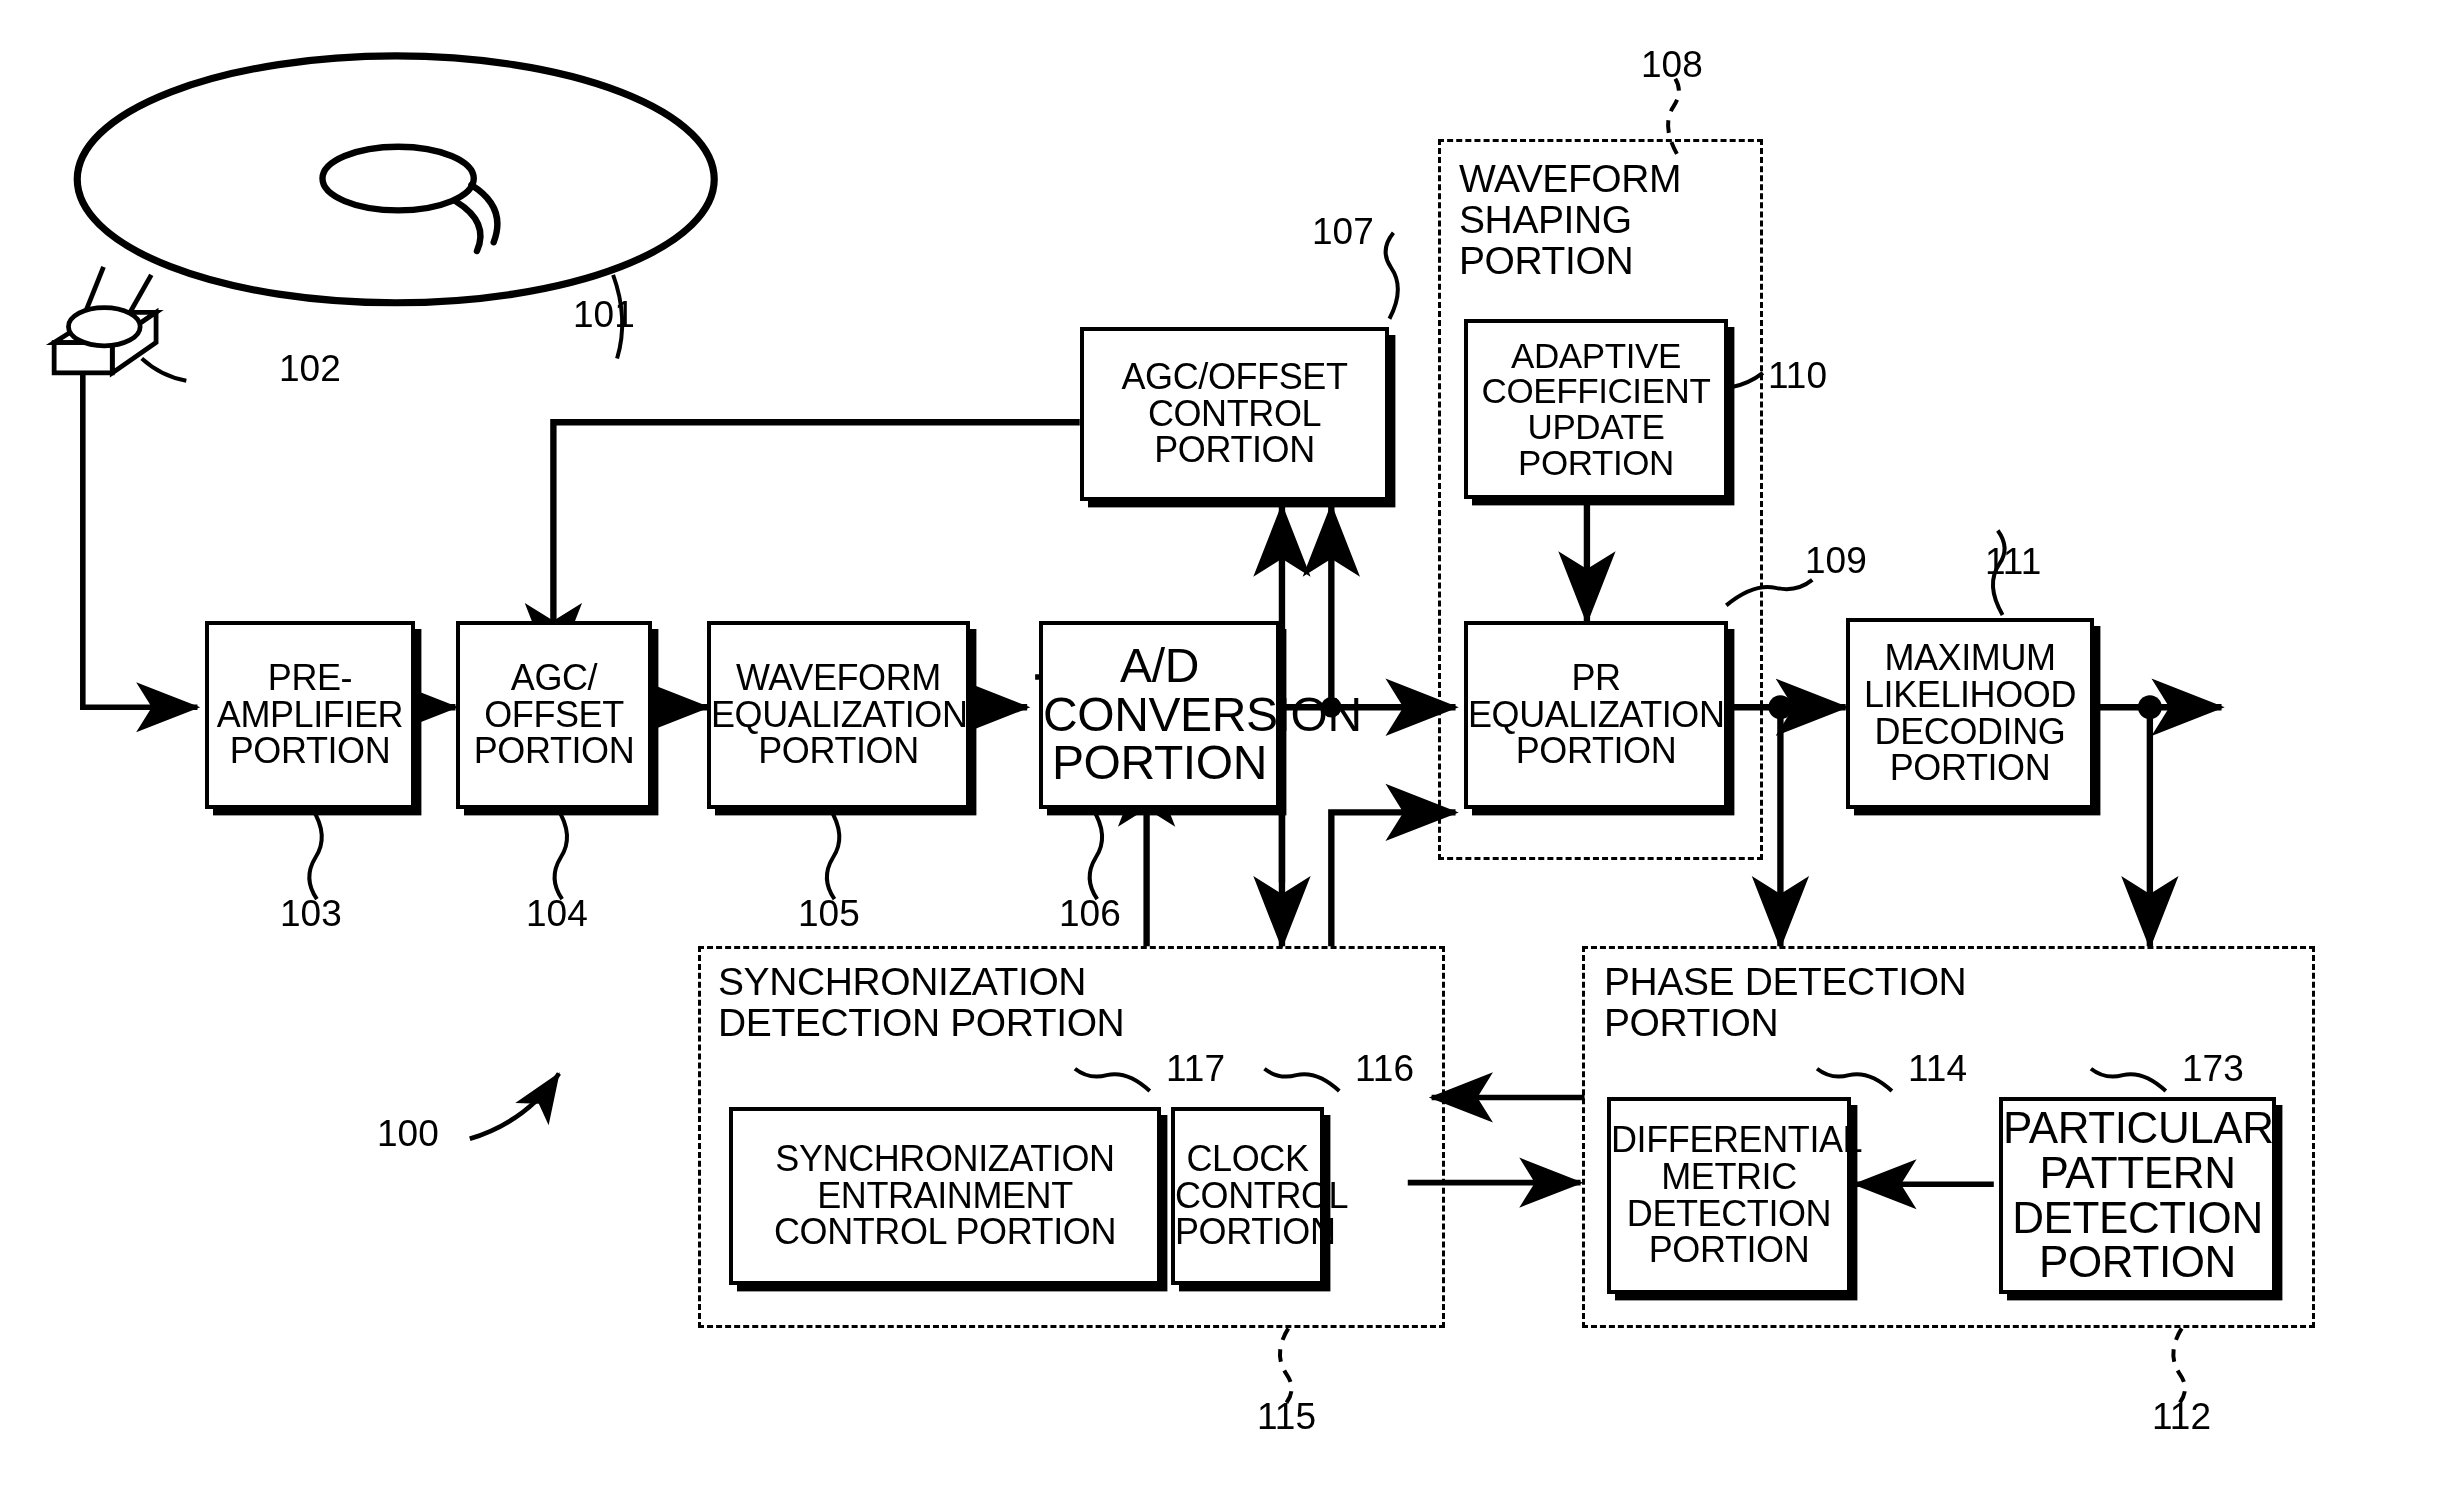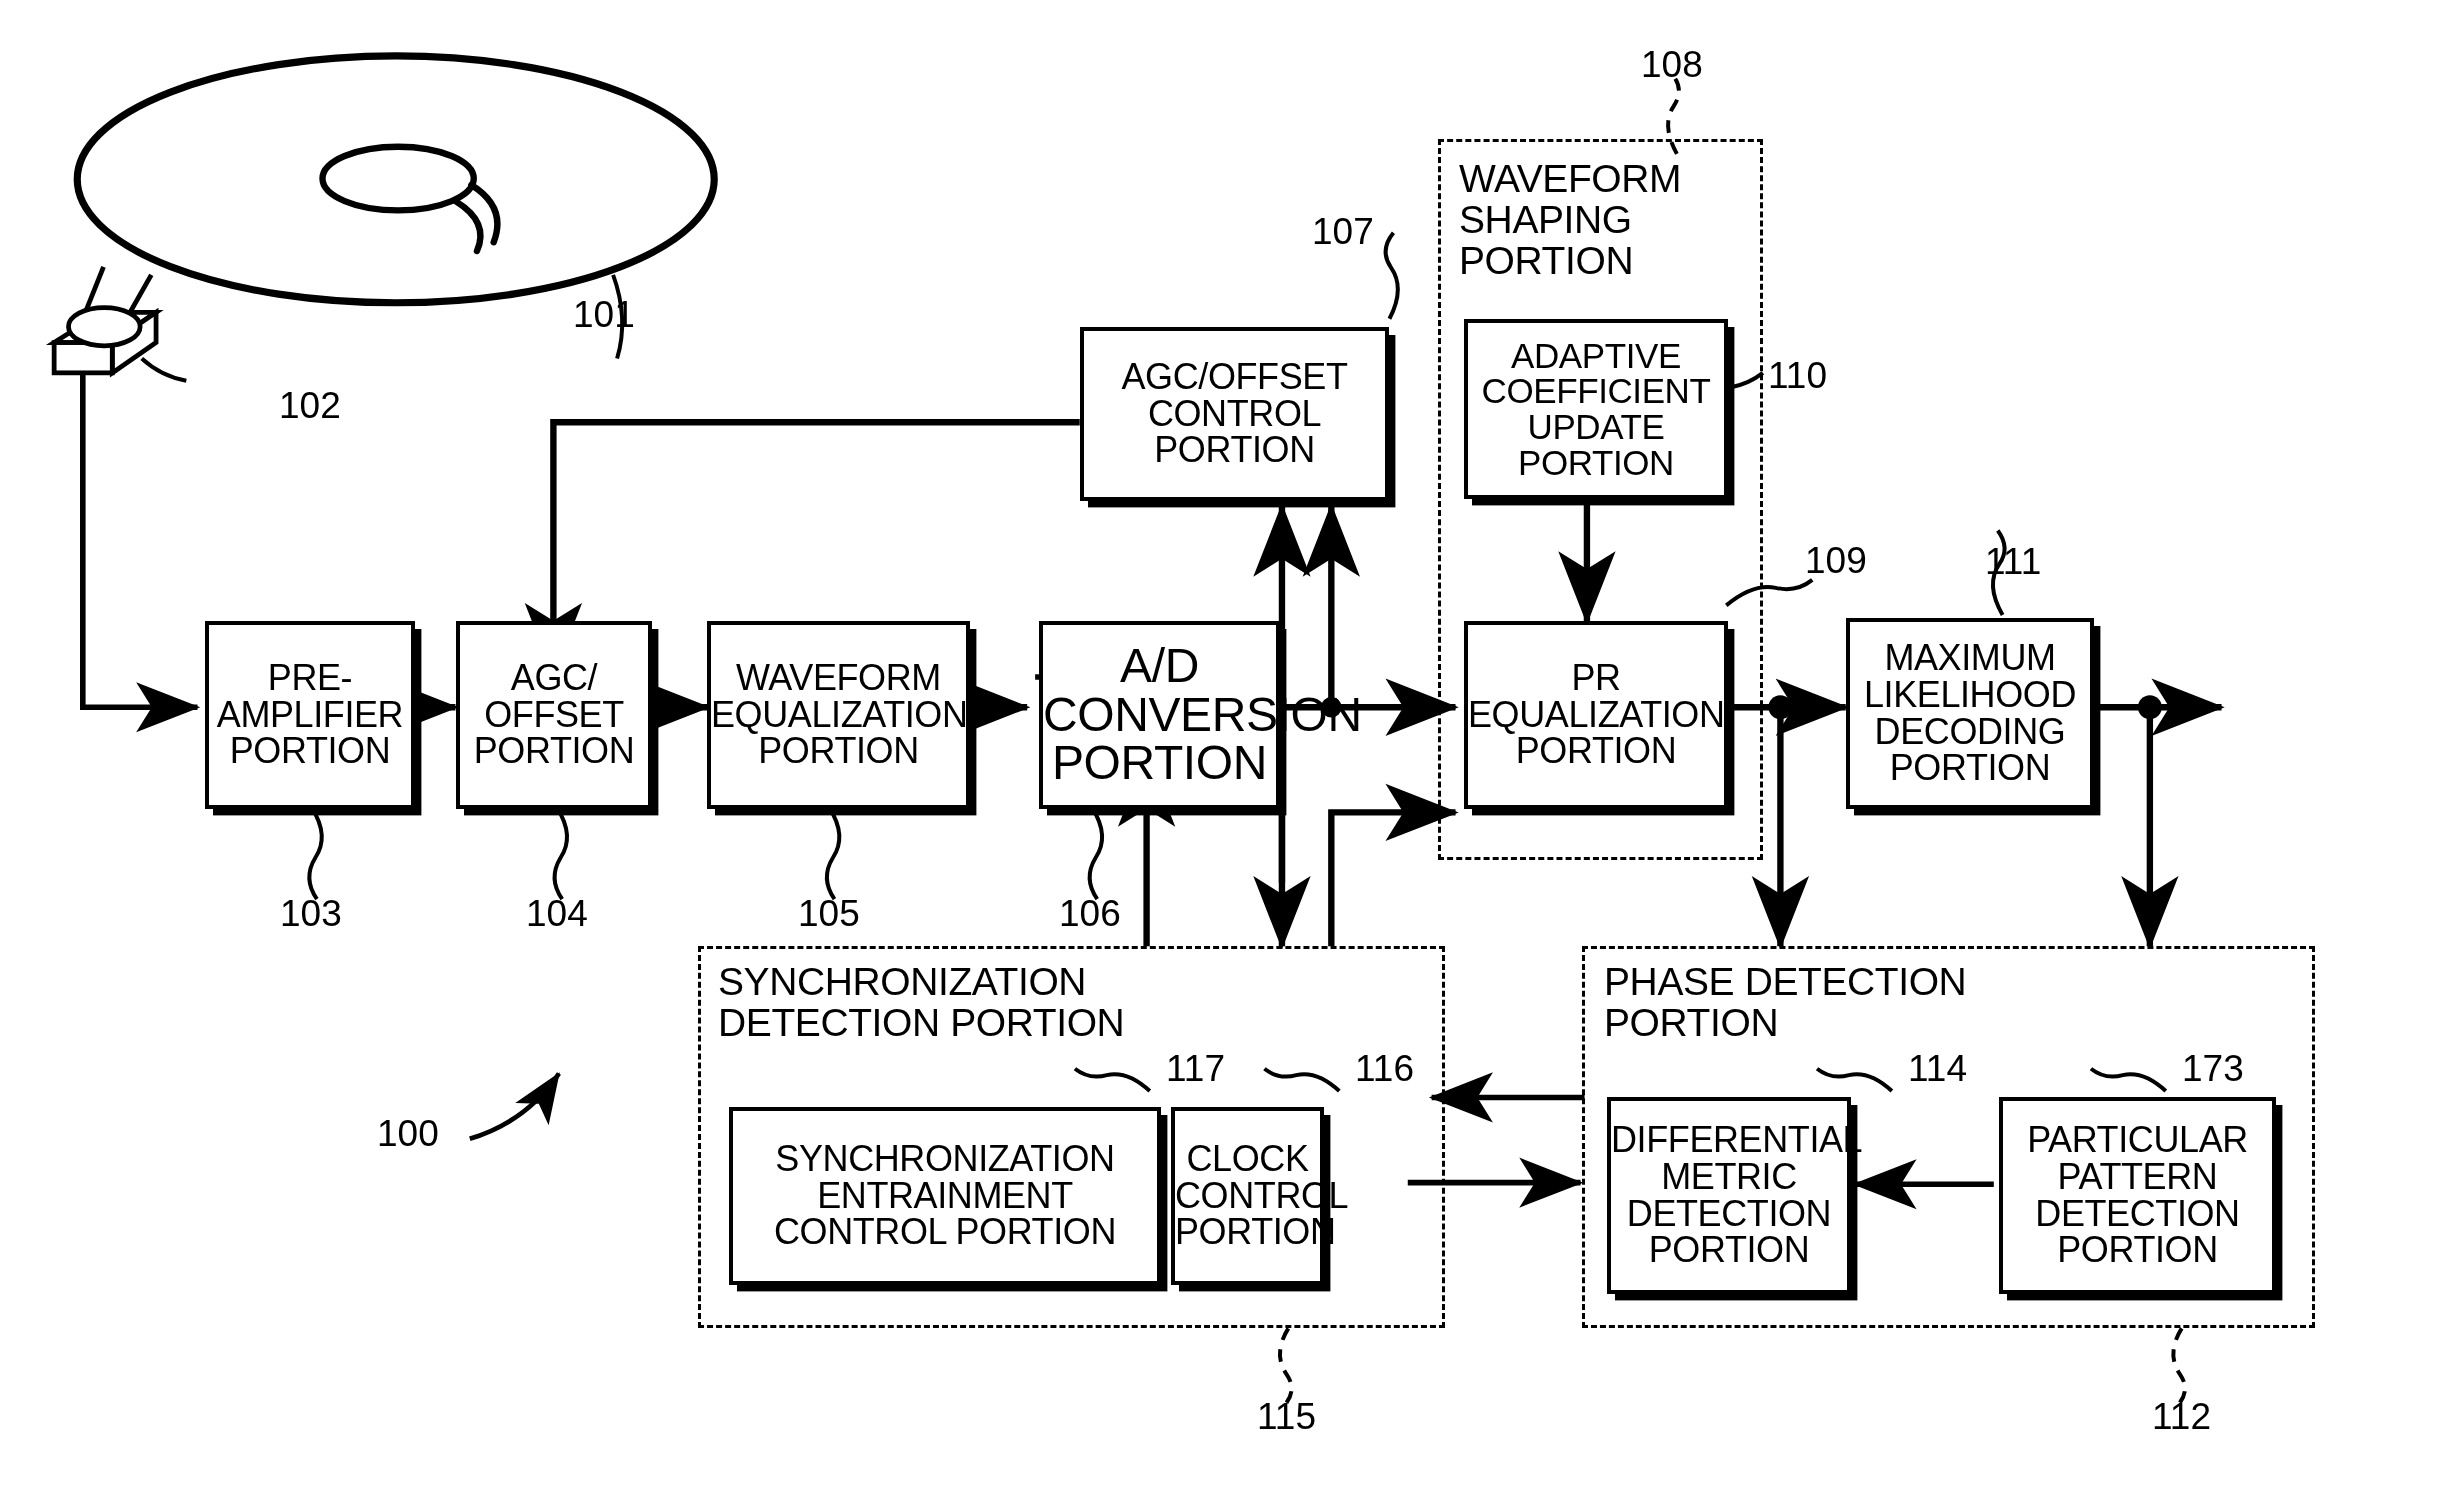--- a/index.html
+++ b/index.html
@@ -251,30 +251,30 @@
 PORTION</span>
   </div>
 
   <div class="blk" style="left:1607px; top:1097px; width:244px; height:197px; font-size:36px;">
     <span class="txt">DIFFERENTIAL
 METRIC
 DETECTION
 PORTION</span>
   </div>
 
-  <div class="blk" style="left:1999px; top:1097px; width:277px; height:197px; font-size:36px;">
+  <div class="blk" style="left:1999px; top:1097px; width:277px; height:197px; font-size:44px;">
     <span class="txt">PARTICULAR
 PATTERN
 DETECTION
 PORTION</span>
   </div>
 
 
   <div class="ref" style="left:573px;  top:296px;">101</div>
-  <div class="ref" style="left:279px;  top:350px;margin-top:37px;">102</div>
+  <div class="ref" style="left:279px;  top:350px;">102</div>
   <div class="ref" style="left:377px;  top:1115px;">100</div>
 
   <div class="ref" style="left:280px;  top:895px;">103</div>
   <div class="ref" style="left:526px;  top:895px;">104</div>
   <div class="ref" style="left:798px; top:895px;">105</div>
   <div class="ref" style="left:1059px; top:895px;">106</div>
   <div class="ref" style="left:1312px; top:213px;">107</div>
   <div class="ref" style="left:1641px; top:46px;">108</div>
   <div class="ref" style="left:1805px; top:542px;">109</div>
   <div class="ref" style="left:1768px; top:357px;">110</div>

